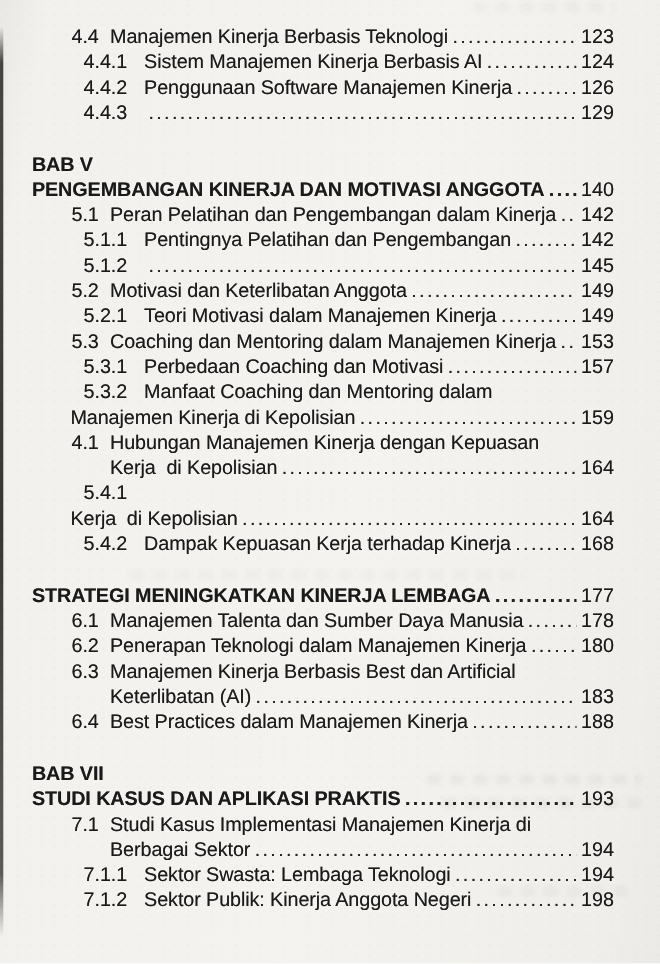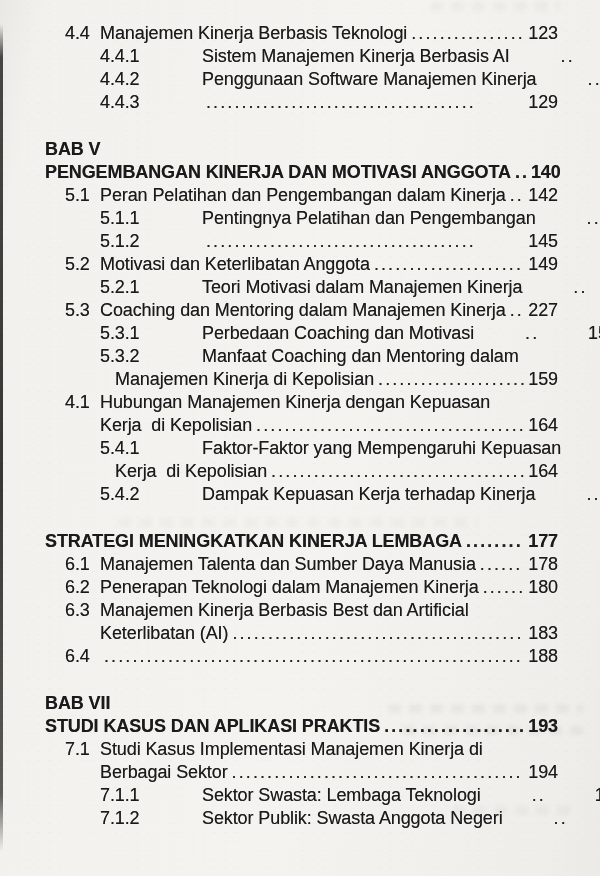--- a/index.html
+++ b/index.html
@@ -70,26 +70,26 @@
     height: 23px;
     line-height: 23px;
     font-size: 18px;
     padding-right: 42px;
     white-space: nowrap;
     text-shadow: 0 0 .5px rgba(10,10,10,.55);
     letter-spacing: -0.1px;
   }
   .block.chapter { margin-top: 24px; }
 
-  .label-row, .title-row { padding-left: 45px; font-weight: bold; }
+  .label-row, .title-row { padding-left: 29px; font-weight: bold; }
 
   .lv1   { padding-left: 65px;  }
-  .lv2   { padding-left: 100px; gap: 47px; }
+  .lv2   { padding-left: 76px; }
   .cont1 { padding-left: 100px; }
-  .cont2 { padding-left: 115px; }
+  .cont2 { padding-left: 64px; }
 
   .num { flex: none; }
   .n1  { width: 35px; }
   .n2  { width: 55px; }
 
   .text { flex: none; white-space: pre; }
 
   .leader {
     flex: 1 1 auto;
     overflow: hidden;
@@ -99,21 +99,21 @@
     min-width: 12px;
   }
   .leader::before {
     content: "................................................................................................................................";
     letter-spacing: 2.1px;
     color: #222;
   }
   .title-row .leader::before { font-weight: bold; }
 
   .pagenum { flex: none; }
-  .bold { font-weight: bold; }
+  .bold { font-weight: normal; }
 </style>
 </head>
 <body>
 
 <div class="page">
   <div class="scan-edge"></div>
   <div class="ghost g1"></div>
   <div class="ghost g2"></div>
   <div class="ghost g3"></div>
   <div class="ghost g4"></div>
@@ -179,21 +179,21 @@
         <div class="row lv2">
           <span class="num n2">5.2.1</span>
           <span class="text">Teori Motivasi dalam Manajemen Kinerja</span>
           <span class="leader"></span>
           <span class="pagenum">149</span>
         </div>
         <div class="row lv1">
           <span class="num n1">5.3</span>
           <span class="text">Coaching dan Mentoring dalam Manajemen Kinerja</span>
           <span class="leader"></span>
-          <span class="pagenum">227</span>
+          <span class="pagenum">153</span>
         </div>
         <div class="row lv2">
           <span class="num n2">5.3.1</span>
           <span class="text">Perbedaan Coaching dan Motivasi</span>
           <span class="leader"></span>
           <span class="pagenum">157</span>
         </div>
         <div class="row lv2">
           <span class="num n2">5.3.2</span>
           <span class="text">Manfaat Coaching dan Mentoring dalam</span>
@@ -207,21 +207,20 @@
           <span class="num n1">4.1</span>
           <span class="text">Hubungan Manajemen Kinerja dengan Kepuasan</span>
         </div>
         <div class="row cont1">
           <span class="text">Kerja  di Kepolisian</span>
           <span class="leader"></span>
           <span class="pagenum">164</span>
         </div>
         <div class="row lv2">
           <span class="num n2">5.4.1</span>
-          <span class="text">Faktor-Faktor yang Mempengaruhi Kepuasan</span>
         </div>
         <div class="row cont2">
           <span class="text">Kerja  di Kepolisian</span>
           <span class="leader"></span>
           <span class="pagenum">164</span>
         </div>
         <div class="row lv2">
           <span class="num n2">5.4.2</span>
           <span class="text">Dampak Kepuasan Kerja terhadap Kinerja</span>
           <span class="leader"></span>
@@ -250,20 +249,21 @@
           <span class="num n1">6.3</span>
           <span class="text">Manajemen Kinerja Berbasis Best dan Artificial</span>
         </div>
         <div class="row cont1">
           <span class="text">Keterlibatan (AI)</span>
           <span class="leader"></span>
           <span class="pagenum">183</span>
         </div>
         <div class="row lv1">
           <span class="num n1">6.4</span>
+          <span class="text">Best Practices dalam Manajemen Kinerja</span>
           <span class="leader"></span>
           <span class="pagenum">188</span>
         </div>
       </div>
       <div class="block chapter">
         <div class="row label-row">
           <span class="text">BAB VII</span>
         </div>
         <div class="row title-row">
           <span class="text">STUDI KASUS DAN APLIKASI PRAKTIS</span>
@@ -280,19 +280,19 @@
           <span class="pagenum">194</span>
         </div>
         <div class="row lv2">
           <span class="num n2">7.1.1</span>
           <span class="text">Sektor Swasta: Lembaga Teknologi</span>
           <span class="leader"></span>
           <span class="pagenum">194</span>
         </div>
         <div class="row lv2">
           <span class="num n2">7.1.2</span>
-          <span class="text">Sektor Publik: Swasta Anggota Negeri</span>
+          <span class="text">Sektor Publik: Kinerja Anggota Negeri</span>
           <span class="leader"></span>
           <span class="pagenum">198</span>
         </div>
       </div>
     </div>
 </div>
 
 </body></html>

